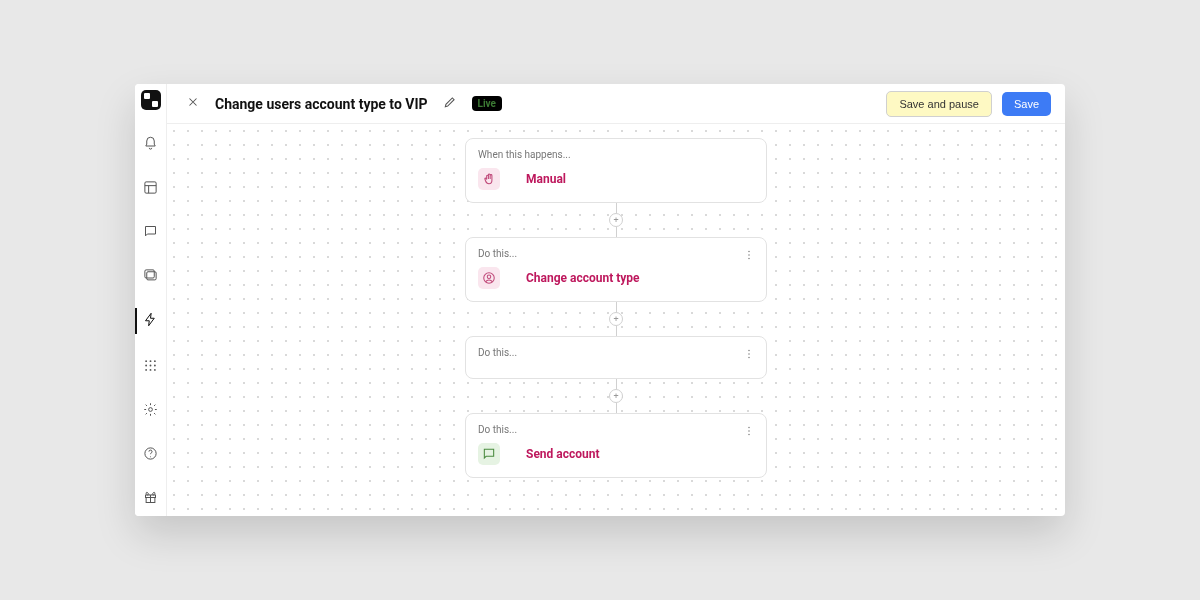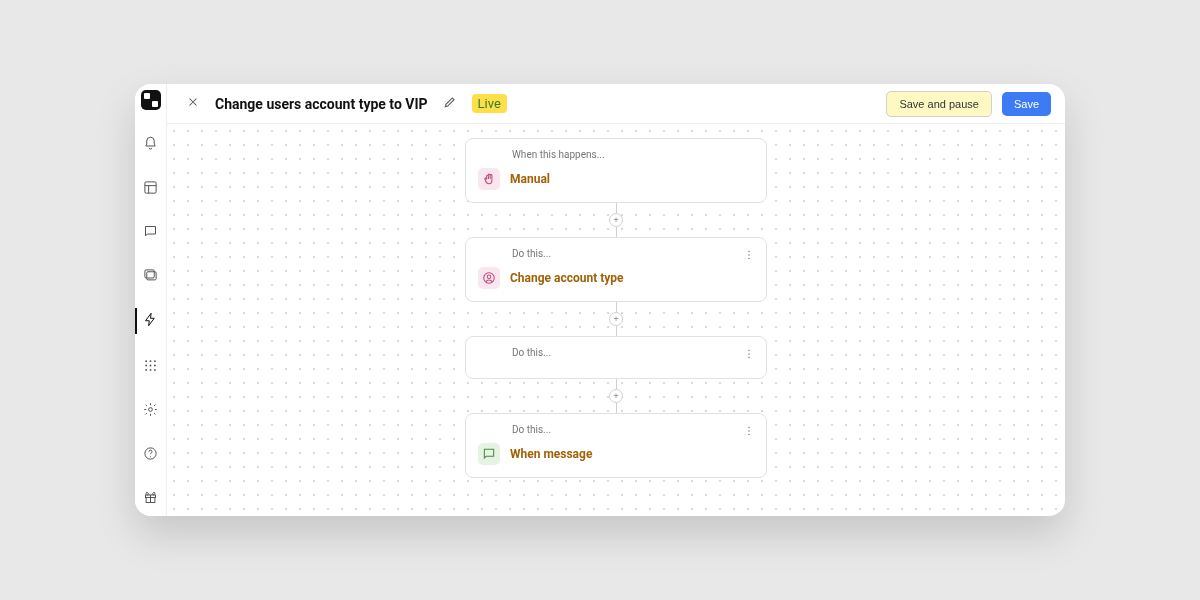--- a/index.html
+++ b/index.html
@@ -10,21 +10,21 @@
     height: 600px;
     overflow: hidden;
     display: flex;
     align-items: center;
     justify-content: center;
   }
   .window {
     width: 930px;
     height: 432px;
     background: #fff;
-    border-radius: 16px;
+    border-radius: 4px;
     box-shadow: 0 18px 40px rgba(0,0,0,0.15);
     display: flex;
     overflow: hidden;
     position: relative;
   }
   
   .sidebar {
     width: 32px;
     background: #fff;
     border-right: 1px solid #eee;
@@ -99,24 +99,24 @@
     cursor: pointer;
     color: #555;
   }
   .icon-btn svg, .step-icon svg { width: 14px; height: 14px; stroke: currentColor; fill: none; stroke-width: 1.8; }
   .title {
     font-weight: 700;
     font-size: 14px;
     color: #111;
   }
   .badge {
-    background: #fde047;
+    background: #000000;
     color: #3c7a34;
-    font-size: 13px;
-    font-weight: 400;
+    font-size: 10px;
+    font-weight: 700;
     padding: 2px 6px;
     border-radius: 4px;
   }
   .topbar-spacer { flex: 1; }
   .btn {
     font-size: 11px;
     font-weight: 500;
     padding: 6px 12px;
     border-radius: 5px;
     cursor: pointer;
@@ -155,32 +155,31 @@
     background: #fff;
     border: 1px solid #e2e2e2;
     border-radius: 8px;
     padding: 10px 12px 12px 12px;
     position: relative;
   }
   .step-label {
     font-size: 10px;
     color: #777;
     margin-bottom: 8px;
-    margin-left: 34px;
   }
   .step-row { display: flex; align-items: center; gap: 10px; }
   .step-icon {
     width: 22px; height: 22px;
     border-radius: 5px;
     display: flex; align-items: center; justify-content: center;
     flex-shrink: 0;
   }
   .icon-pink { background: #fae6ee; color: #c04a7a; }
   .icon-green { background: #e6f3e3; color: #4a8a3f; }
-  .step-title { font-size: 12px; font-weight: 700; color: #a16207; }
+  .step-title { font-size: 12px; font-weight: 700; color: #be185d; margin-left: 16px; }
   .step-menu {
     position: absolute;
     top: 8px; right: 8px;
     width: 18px; height: 18px;
     display: flex; align-items: center; justify-content: center;
     color: #888;
     cursor: pointer;
   }
   .step-menu svg { width: 12px; height: 12px; fill: currentColor; }
   .connector {
@@ -400,21 +399,21 @@
                 </svg>
             </span>
           </div>
           <div class="step-label">Do this...</div>
           <div class="step-row">
             <div class="step-icon icon-green">
               <svg viewBox="0 0 24 24">
                   <path d="M4 4h16v12H7l-3 3z"></path>
                 </svg>
             </div>
-            <div class="step-title">When message</div>
+            <div class="step-title">Send account</div>
           </div>
         </div>
 
       </div>
     </div>
 
   </div>
 </div>
 
 </body></html>

